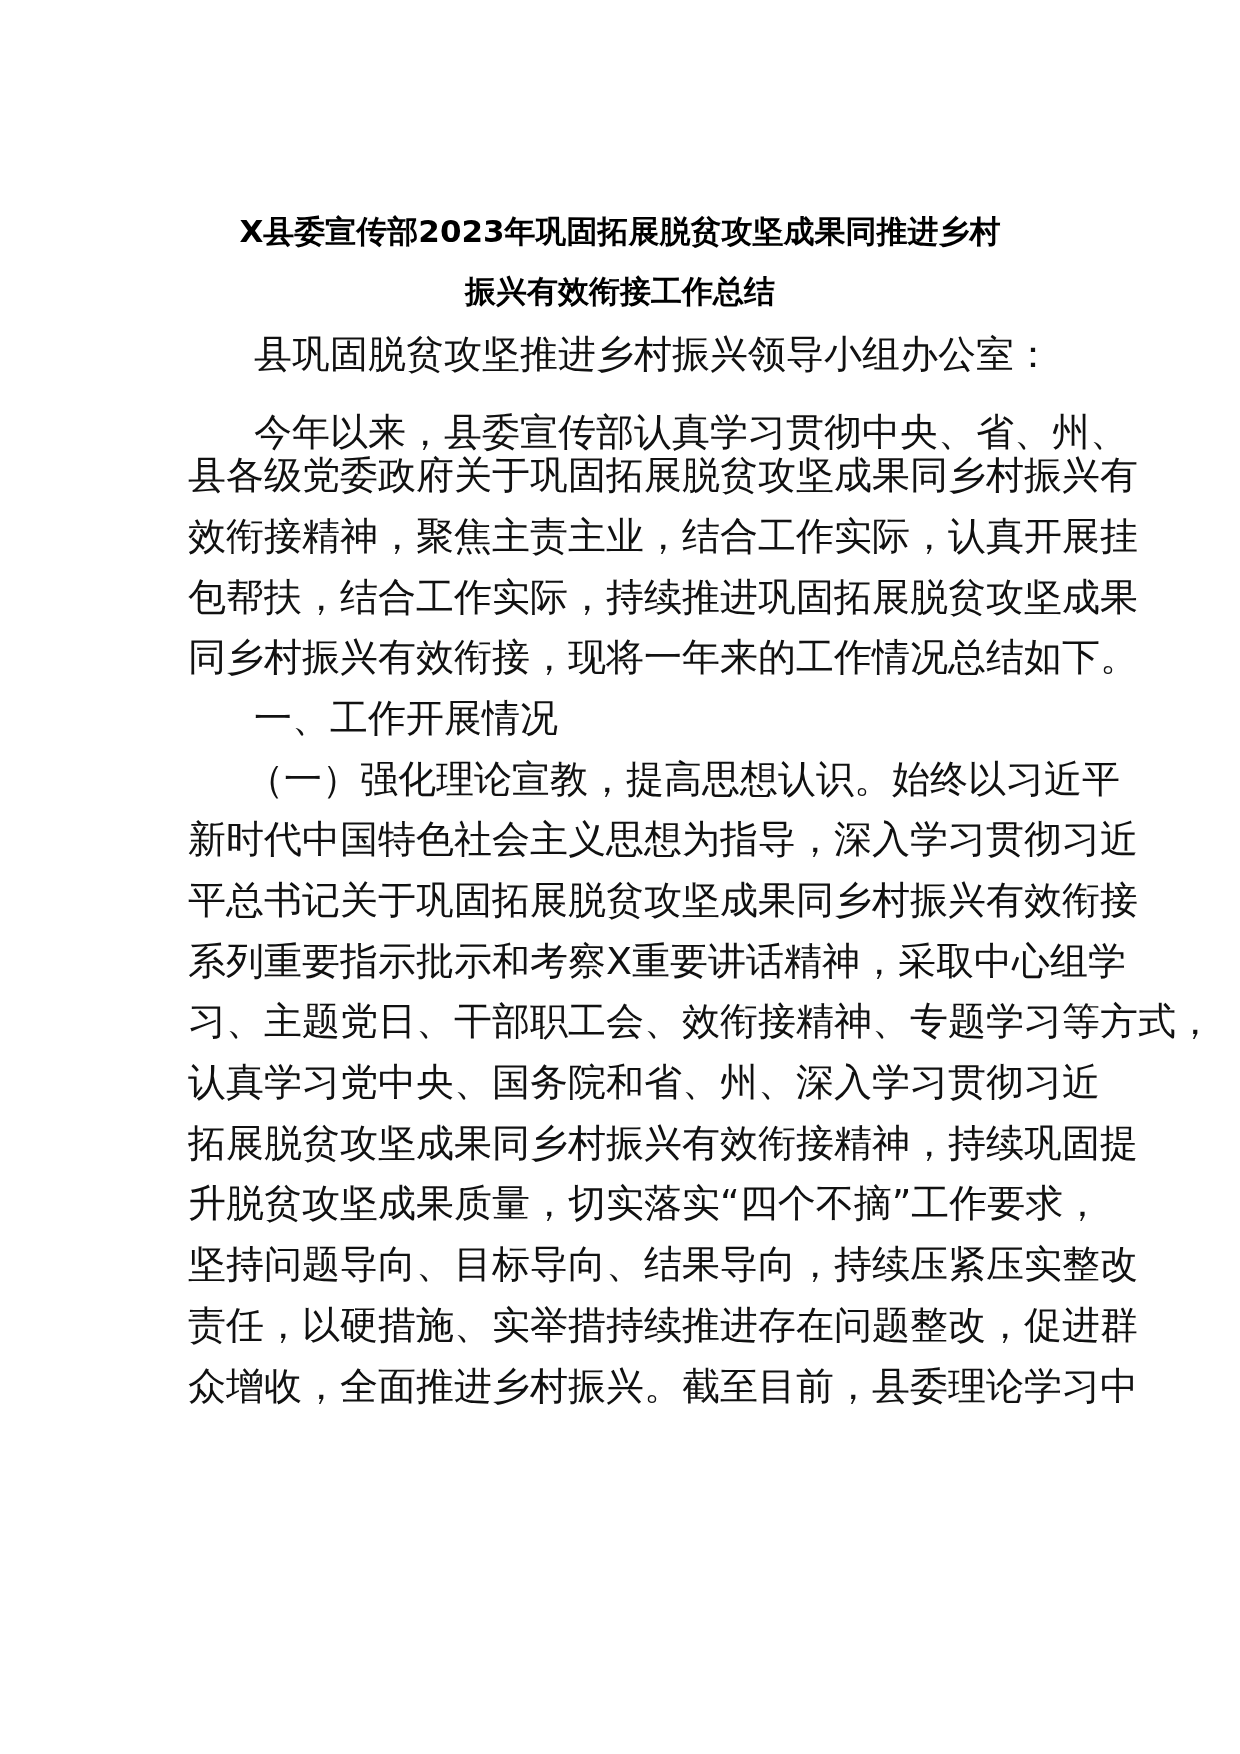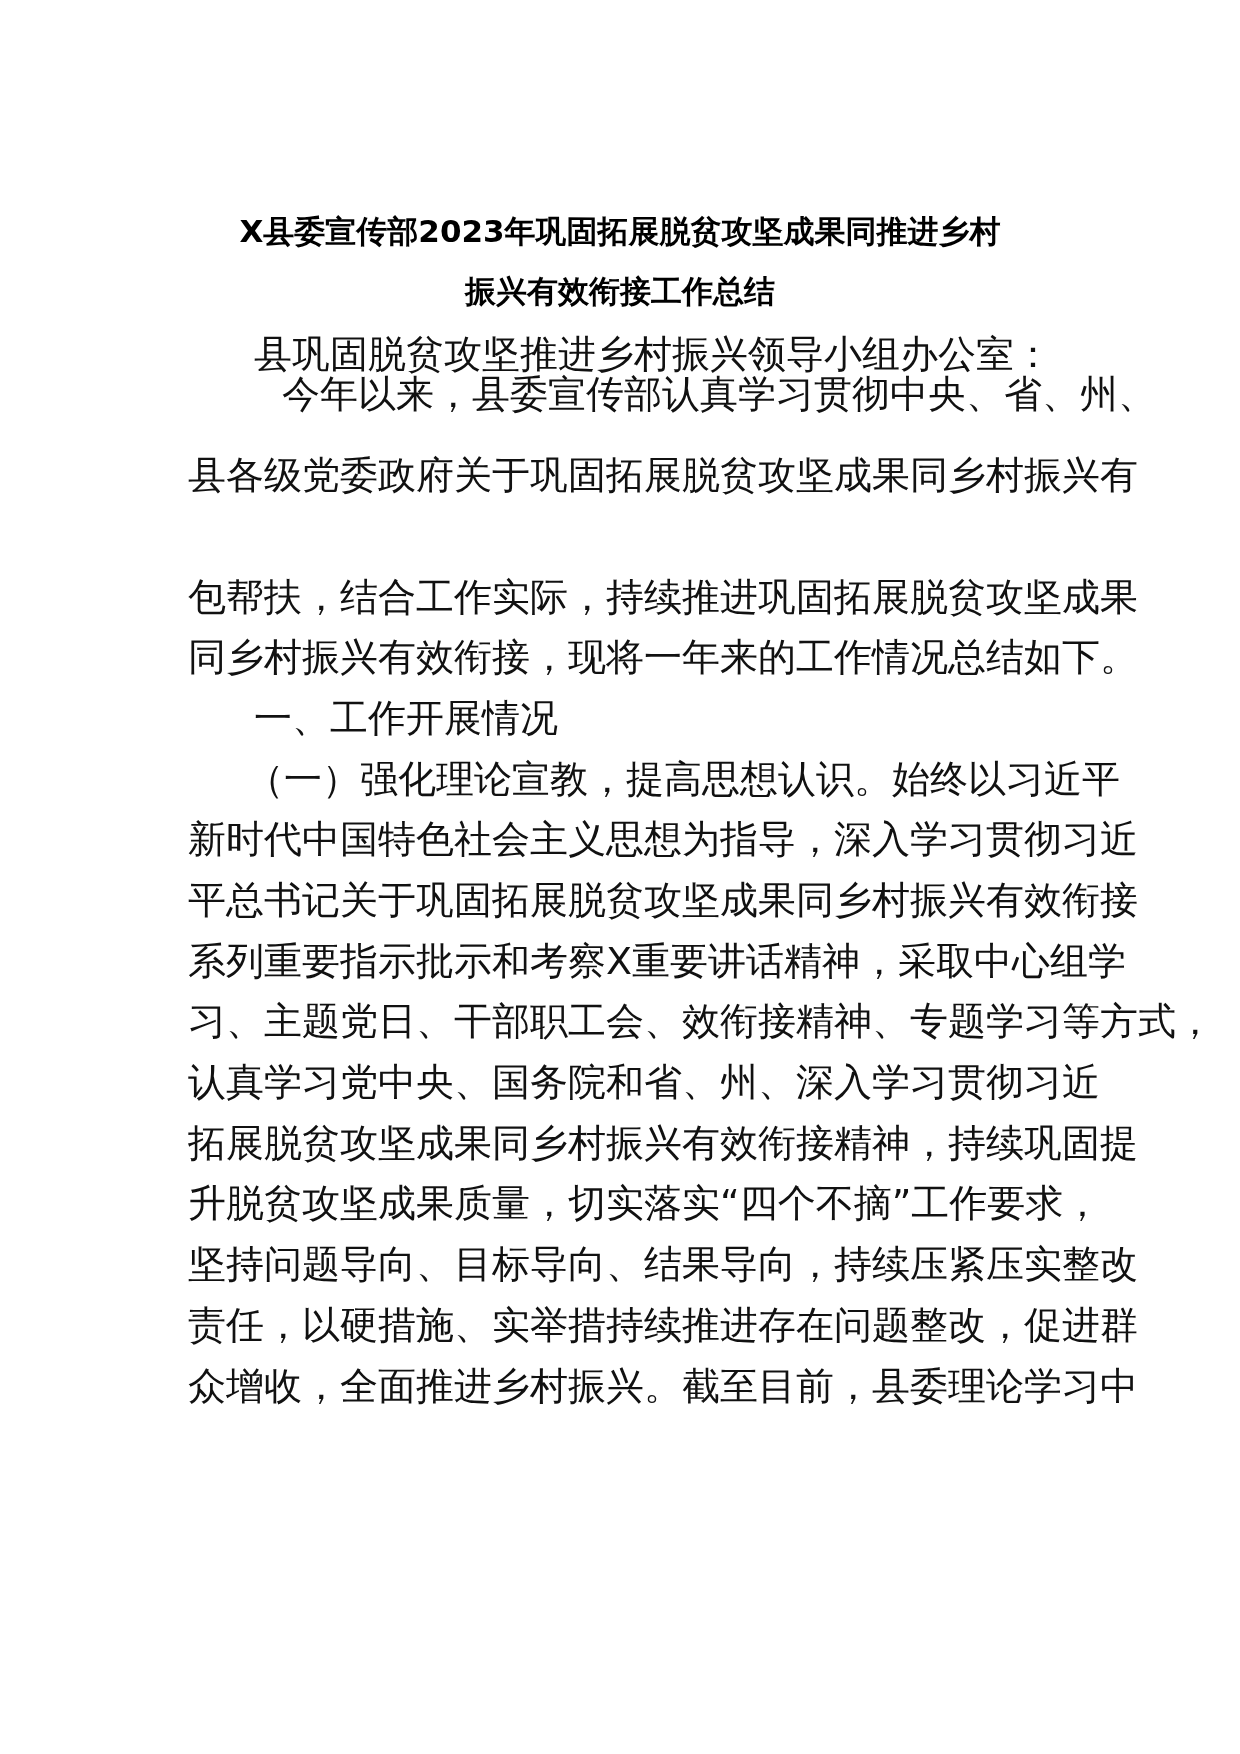--- a/index.html
+++ b/index.html
@@ -48,22 +48,23 @@
 </head>
 <body>
 
 <div class="page">
 
   <div class="title l1">X县委宣传部2023年巩固拓展脱贫攻坚成果同推进乡村</div>
   <div class="title l2">振兴有效衔接工作总结</div>
 
   <div class="line" style="top:334px; left:254px;">县巩固脱贫攻坚推进乡村振兴领导小组办公室：</div>
 
-  <div class="line" style="top:374px; left:254px;margin-left:28px;">今年以来，县委宣传部认真学习贯彻中央、省、州、</div>
+  <div class="line" style="top:412px; left:254px;">今年以来，县委宣传部认真学习贯彻中央、省、州、</div>
   <div class="line" style="top:455px;">县各级党委政府关于巩固拓展脱贫攻坚成果同乡村振兴有</div>
+  <div class="line" style="top:516px;">效衔接精神，聚焦主责主业，结合工作实际，认真开展挂</div>
   <div class="line" style="top:577px;">包帮扶，结合工作实际，持续推进巩固拓展脱贫攻坚成果</div>
   <div class="line" style="top:637px;">同乡村振兴有效衔接，现将一年来的工作情况总结如下。</div>
 
   <div class="line" style="top:698px; left:254px;">一、工作开展情况</div>
 
   <div class="line" style="top:759px; left:246px;">（一）强化理论宣教，提高思想认识。始终以习近平</div>
   <div class="line" style="top:819px;">新时代中国特色社会主义思想为指导，深入学习贯彻习近</div>
   <div class="line" style="top:880px;">平总书记关于巩固拓展脱贫攻坚成果同乡村振兴有效衔接</div>
   <div class="line" style="top:941px;">系列重要指示批示和考察X重要讲话精神，采取中心组学</div>
   <div class="line" style="top:1001px;">习、主题党日、干部职工会、效衔接精神、专题学习等方式，</div>

